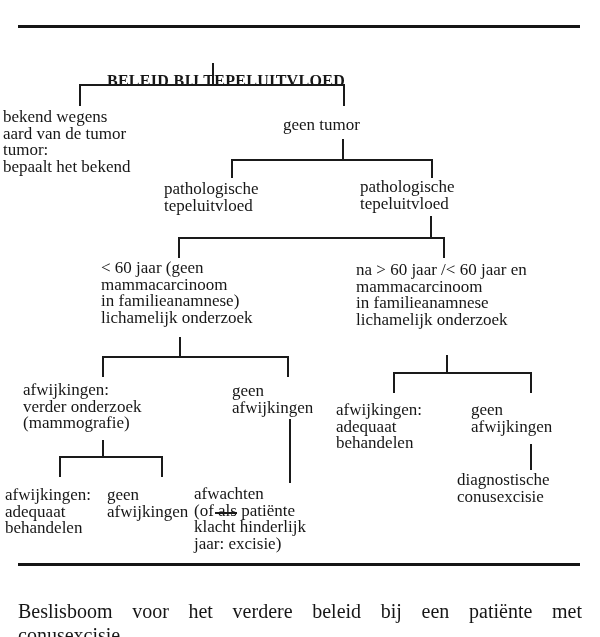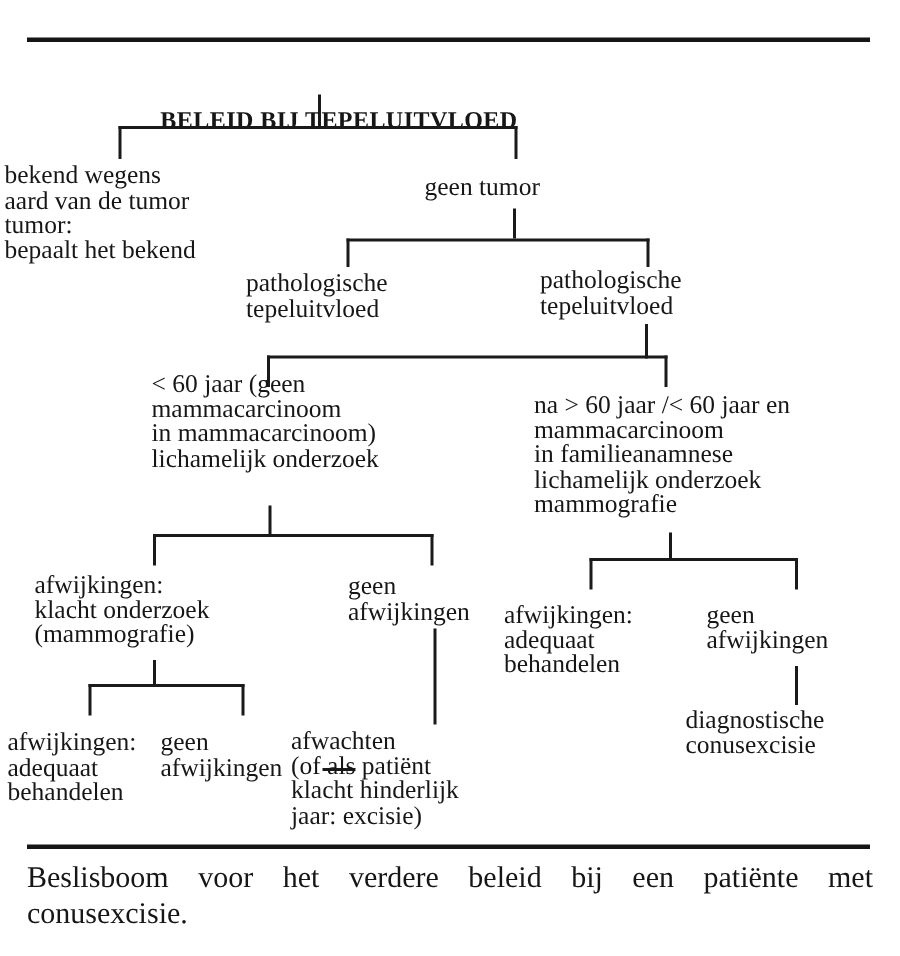--- a/index.html
+++ b/index.html
@@ -24,21 +24,21 @@
   .node {
     position: absolute;
     font-size: 17px; line-height: 16.5px;
     text-align: left; white-space: nowrap;
   }
   .node div { white-space: nowrap; }
   .caption {
     position: absolute; left: 18px; top: 573px; width: 564px;
     font-size: 20px; line-height: 24px;
   }
-  .caption .just { text-align: justify; text-align-last: justify; }
+  .caption .just { text-align: justify; text-align-last: justify; margin-top: 26px; }
   .caption .rest { text-align: left; }
 </style>
 </head>
 <body>
 
 <div class="page">
 
   <div class="rule" style="left:18px; top:25px; width:562px;"></div>
   <div class="rule" style="left:18px; top:563px; width:562px;"></div>
 
@@ -71,42 +71,41 @@
   <div class="node" style="left:360px; top:179px; width:142px;">
     <div>pathologische</div>
     <div>tepeluitvloed</div>
   </div>
 
   <div class="ln v" style="left:430px; top:216px; height:23px;"></div>
   <div class="ln h" style="left:178px; top:237px; width:267px;"></div>
   <div class="ln v" style="left:178px; top:237px; height:21px;"></div>
   <div class="ln v" style="left:443px; top:237px; height:21px;"></div>
 
-  <div class="node" style="left:101px; top:248px; width:190px;">
+  <div class="node" style="left:101px; top:260px; width:190px;">
     <div>&lt; 60 jaar (geen</div>
     <div>mammacarcinoom</div>
-    <div>in mammacarcinoom)</div>
+    <div>in familieanamnese)</div>
     <div>lichamelijk onderzoek</div>
   </div>
   <div class="node" style="left:356px; top:262px; width:192px;">
     <div>na &gt; 60 jaar /&lt; 60 jaar en</div>
     <div>mammacarcinoom</div>
     <div>in familieanamnese</div>
     <div>lichamelijk onderzoek</div>
-    <div>mammografie</div>
   </div>
 
   <div class="ln v" style="left:179px; top:337px; height:20px;"></div>
   <div class="ln h" style="left:102px; top:356px; width:187px;"></div>
   <div class="ln v" style="left:102px; top:356px; height:21px;"></div>
   <div class="ln v" style="left:287px; top:356px; height:21px;"></div>
 
   <div class="node" style="left:23px; top:382px; width:152px;">
     <div>afwijkingen:</div>
-    <div>klacht onderzoek</div>
+    <div>verder onderzoek</div>
     <div>(mammografie)</div>
   </div>
   <div class="node" style="left:232px; top:383px; width:115px;">
     <div>geen</div>
     <div>afwijkingen</div>
   </div>
 
   <div class="ln v" style="left:446px; top:355px; height:18px;"></div>
   <div class="ln h" style="left:393px; top:372px; width:139px;"></div>
   <div class="ln v" style="left:393px; top:372px; height:21px;"></div>
@@ -134,21 +133,21 @@
   </div>
   <div class="node" style="left:107px; top:487px; width:108px;">
     <div>geen</div>
     <div>afwijkingen</div>
   </div>
 
   <div class="ln v" style="left:289px; top:419px; height:64px;"></div>
   <div class="ln h" style="left:215px; top:512px; width:22px;"></div>
   <div class="node" style="left:194px; top:486px; width:168px;">
     <div>afwachten</div>
-    <div>(of als patiënt</div>
+    <div>(of als patiënte</div>
     <div>klacht hinderlijk</div>
     <div>jaar: excisie)</div>
   </div>
 
   <div class="ln v" style="left:530px; top:444px; height:26px;"></div>
   <div class="node" style="left:457px; top:472px; width:146px;">
     <div>diagnostische</div>
     <div>conusexcisie</div>
   </div>
 

